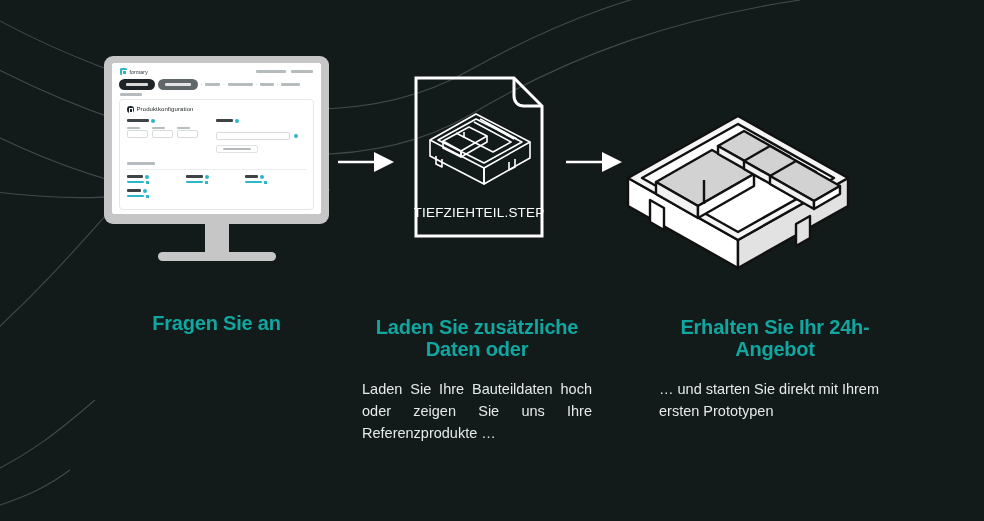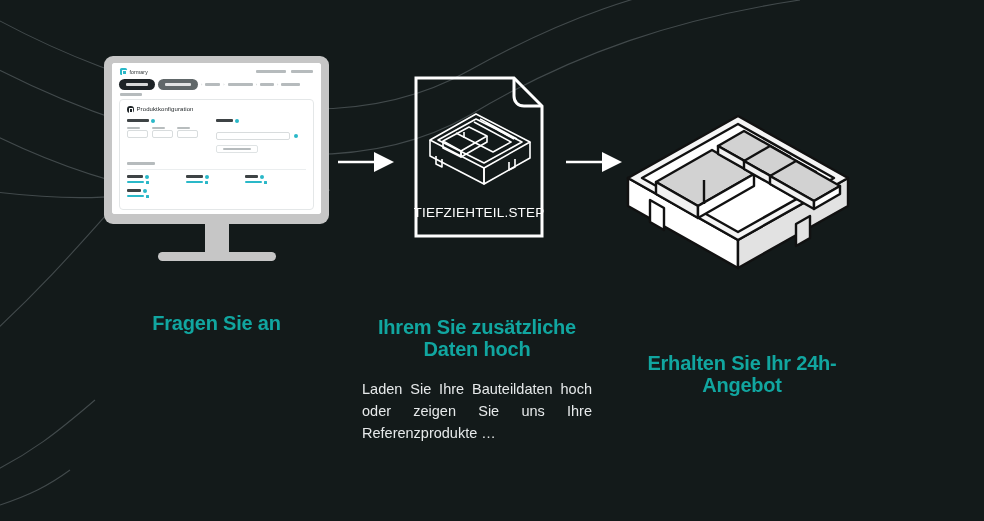--- a/index.html
+++ b/index.html
@@ -93,21 +93,21 @@
     color: #11a6a0; font-size: 20px; font-weight: 700; text-align:center;
     line-height: 1.12; letter-spacing: -0.2px;
   }
   .col-body {
     color: #e6e9ea; font-size: 14.5px; line-height: 1.53;
     text-align: justify; margin-top: 17px;
   }
   .col-body.left-align { text-align: left; }
   .col1 { left: 104px; top: 312px; width: 225px; }
   .col2 { left: 362px; top: 316px; width: 230px; }
-  .col3 { left: 626px; top: 316px; width: 232px; margin-top: 36px; }
+  .col3 { left: 659px; top: 316px; width: 232px; }
 </style>
 </head>
 <body>
 
 <div id="stage">
 
   <svg id="bg-lines" viewBox="0 0 984 521" fill="none">
     <g stroke="#4a5254" stroke-width="1.1" fill="none" opacity="0.85">
       <path d="M-20 10 C 130 95, 330 150, 470 70 C 560 20, 640 -10, 760 -30"></path>
       <path d="M-20 60 C 150 150, 340 190, 470 115 C 575 52, 680 18, 800 0"></path>
@@ -349,21 +349,22 @@
       </g>
     </svg>
   </div>
 
 
   <div class="col col1">
     <div class="col-title">Fragen Sie an</div>
   </div>
 
   <div class="col col2">
-    <div class="col-title">Ihrem Sie zusätzliche Daten hoch</div>
+    <div class="col-title">Laden Sie zusätzliche Daten oder</div>
     <div class="col-body">Laden Sie Ihre Bauteildaten hoch oder zeigen Sie uns Ihre Referenzprodukte …</div>
   </div>
 
   <div class="col col3">
     <div class="col-title">Erhalten Sie Ihr 24h- Angebot</div>
+    <div class="col-body left-align">… und starten Sie direkt mit Ihrem ersten Prototypen</div>
   </div>
 
 </div>
 
 </body></html>

